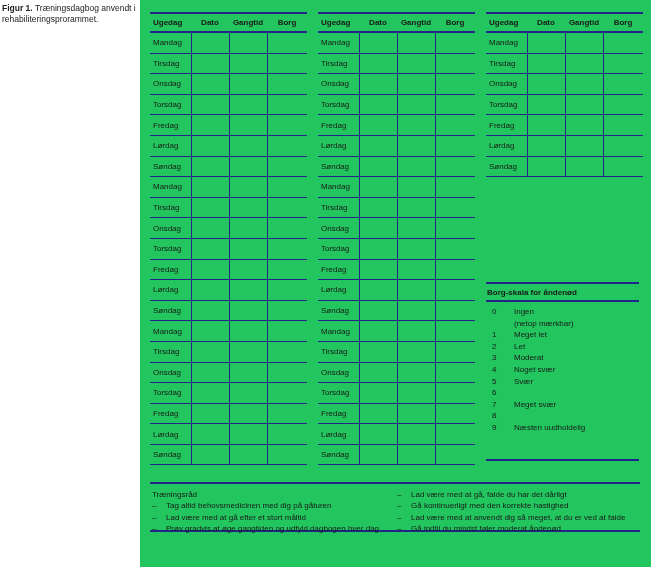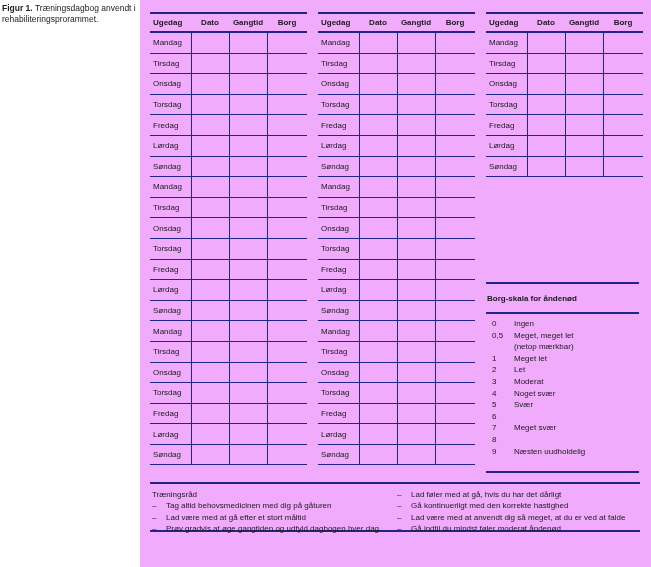--- a/index.html
+++ b/index.html
@@ -1,32 +1,32 @@
 <!DOCTYPE html>
 <html><head>
 <meta charset="utf-8">
 <style>
   html, body { margin:0; padding:0; }
   body { width:651px; height:567px; background:#ffffff; position:relative; overflow:hidden;
          font-family:"Liberation Sans", sans-serif; color:#1a1a1a; }
   .caption { position:absolute; left:2px; top:3px; width:136px; font-size:8.5px; line-height:11px; color:#222; }
   .caption b { font-weight:bold; }
-  .panel { position:absolute; left:140px; top:0; width:511px; height:567px; background:#f0abfc; }
+  .panel { position:absolute; left:140px; top:0; width:511px; height:567px; background:#22c55e; }
   .diary { position:absolute; top:12px; width:157px; font-size:8px; }
   .diary .hdr { height:21px; border-top:2px solid #22248a; border-bottom:2px solid #22248a; display:flex; align-items:center; font-weight:bold; box-sizing:border-box; }
   .diary .row { height:20.6px; border-bottom:1.5px solid #22248a; display:flex; box-sizing:border-box; }
   .c { box-sizing:border-box; display:flex; align-items:center; }
   .c0 { width:41px; padding-left:3px; }
   .c1 { width:38px; border-left:1.3px solid #22248a; }
   .c2 { width:38px; border-left:1.3px solid #22248a; }
   .c3 { width:40px; border-left:1.3px solid #22248a; }
   .hdr .c { border-left:none; justify-content:center; }
   .hdr .c0 { justify-content:flex-start; }
   .borg { position:absolute; left:346px; top:282px; width:153px; font-size:8px; }
-  .borg .bt { border-top:2px solid #22248a; border-bottom:2px solid #22248a; height:32px; box-sizing:border-box; display:flex; align-items:center; padding-left:1px; font-weight:bold; }
+  .borg .bt { border-top:2px solid #22248a; border-bottom:2px solid #22248a; height:20px; box-sizing:border-box; display:flex; align-items:center; padding-left:1px; font-weight:bold; }
   .borg .list { padding-top:4px; height:159px; border-bottom:2px solid #22248a; box-sizing:border-box; }
   .borg .item { display:flex; line-height:11.6px; }
   .borg .num { width:20px; text-align:left; padding-left:6px; }
   .borg .txt { flex:1; padding-left:2px; }
   .tips { position:absolute; left:10px; top:482px; width:490px; height:50px; border-top:2px solid #22248a; border-bottom:2px solid #22248a; box-sizing:border-box; font-size:8px; display:flex; }
   .tips .col { width:245px; padding-top:5px; line-height:11.3px; }
   .tips .col2 { padding-top:5px; }
   .tips .li { display:flex; }
   .tips .dash { width:14px; padding-left:2px; }
   .tips .lt { flex:1; }
@@ -360,24 +360,20 @@
     </div>
 
   <div class="borg">
     <div class="bt">Borg-skala for åndenød</div>
     <div class="list">
         <div class="item">
           <span class="num">0</span>
           <span class="txt">Ingen</span>
         </div>
         <div class="item">
-          <span class="num">0,5</span>
-          <span class="txt">Meget, meget let</span>
-        </div>
-        <div class="item">
           <span class="num"></span>
           <span class="txt">(netop mærkbar)</span>
         </div>
         <div class="item">
           <span class="num">1</span>
           <span class="txt">Meget let</span>
         </div>
         <div class="item">
           <span class="num">2</span>
           <span class="txt">Let</span>
@@ -425,21 +421,21 @@
           <span class="lt">Lad være med at gå efter et stort måltid</span>
         </div>
         <div class="li">
           <span class="dash">–</span>
           <span class="lt">Prøv gradvis at øge gangtiden og udfyld dagbogen hver dag</span>
         </div>
       </div>
     <div class="col col2" style="padding-top:5px">
         <div class="li">
           <span class="dash">–</span>
-          <span class="lt">Lad føler med at gå, hvis du har det dårligt</span>
+          <span class="lt">Lad være med at gå, falde du har det dårligt</span>
         </div>
         <div class="li">
           <span class="dash">–</span>
           <span class="lt">Gå kontinuerligt med den korrekte hastighed</span>
         </div>
         <div class="li">
           <span class="dash">–</span>
           <span class="lt">Lad være med at anvendt dig så meget, at du er ved at falde</span>
         </div>
         <div class="li">

